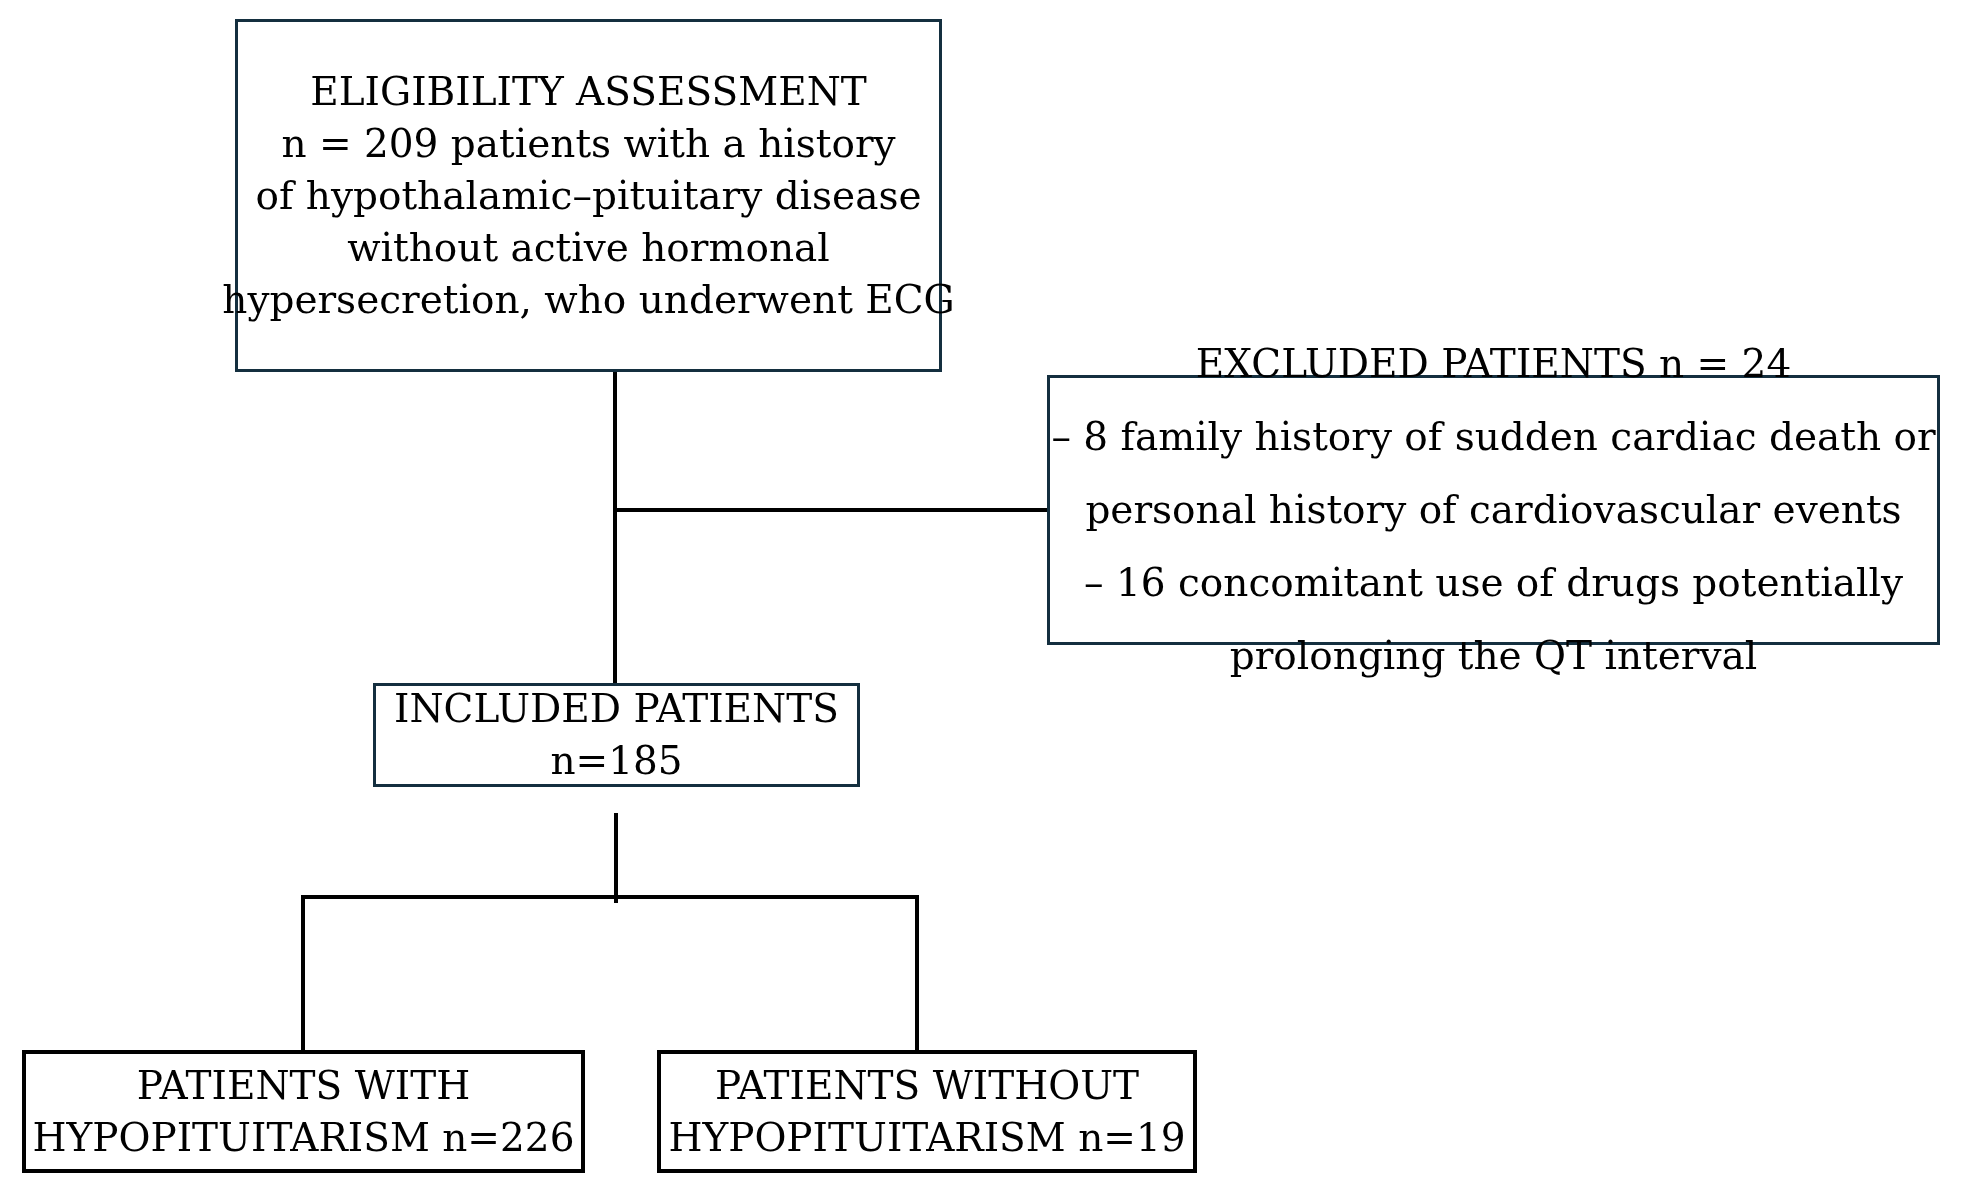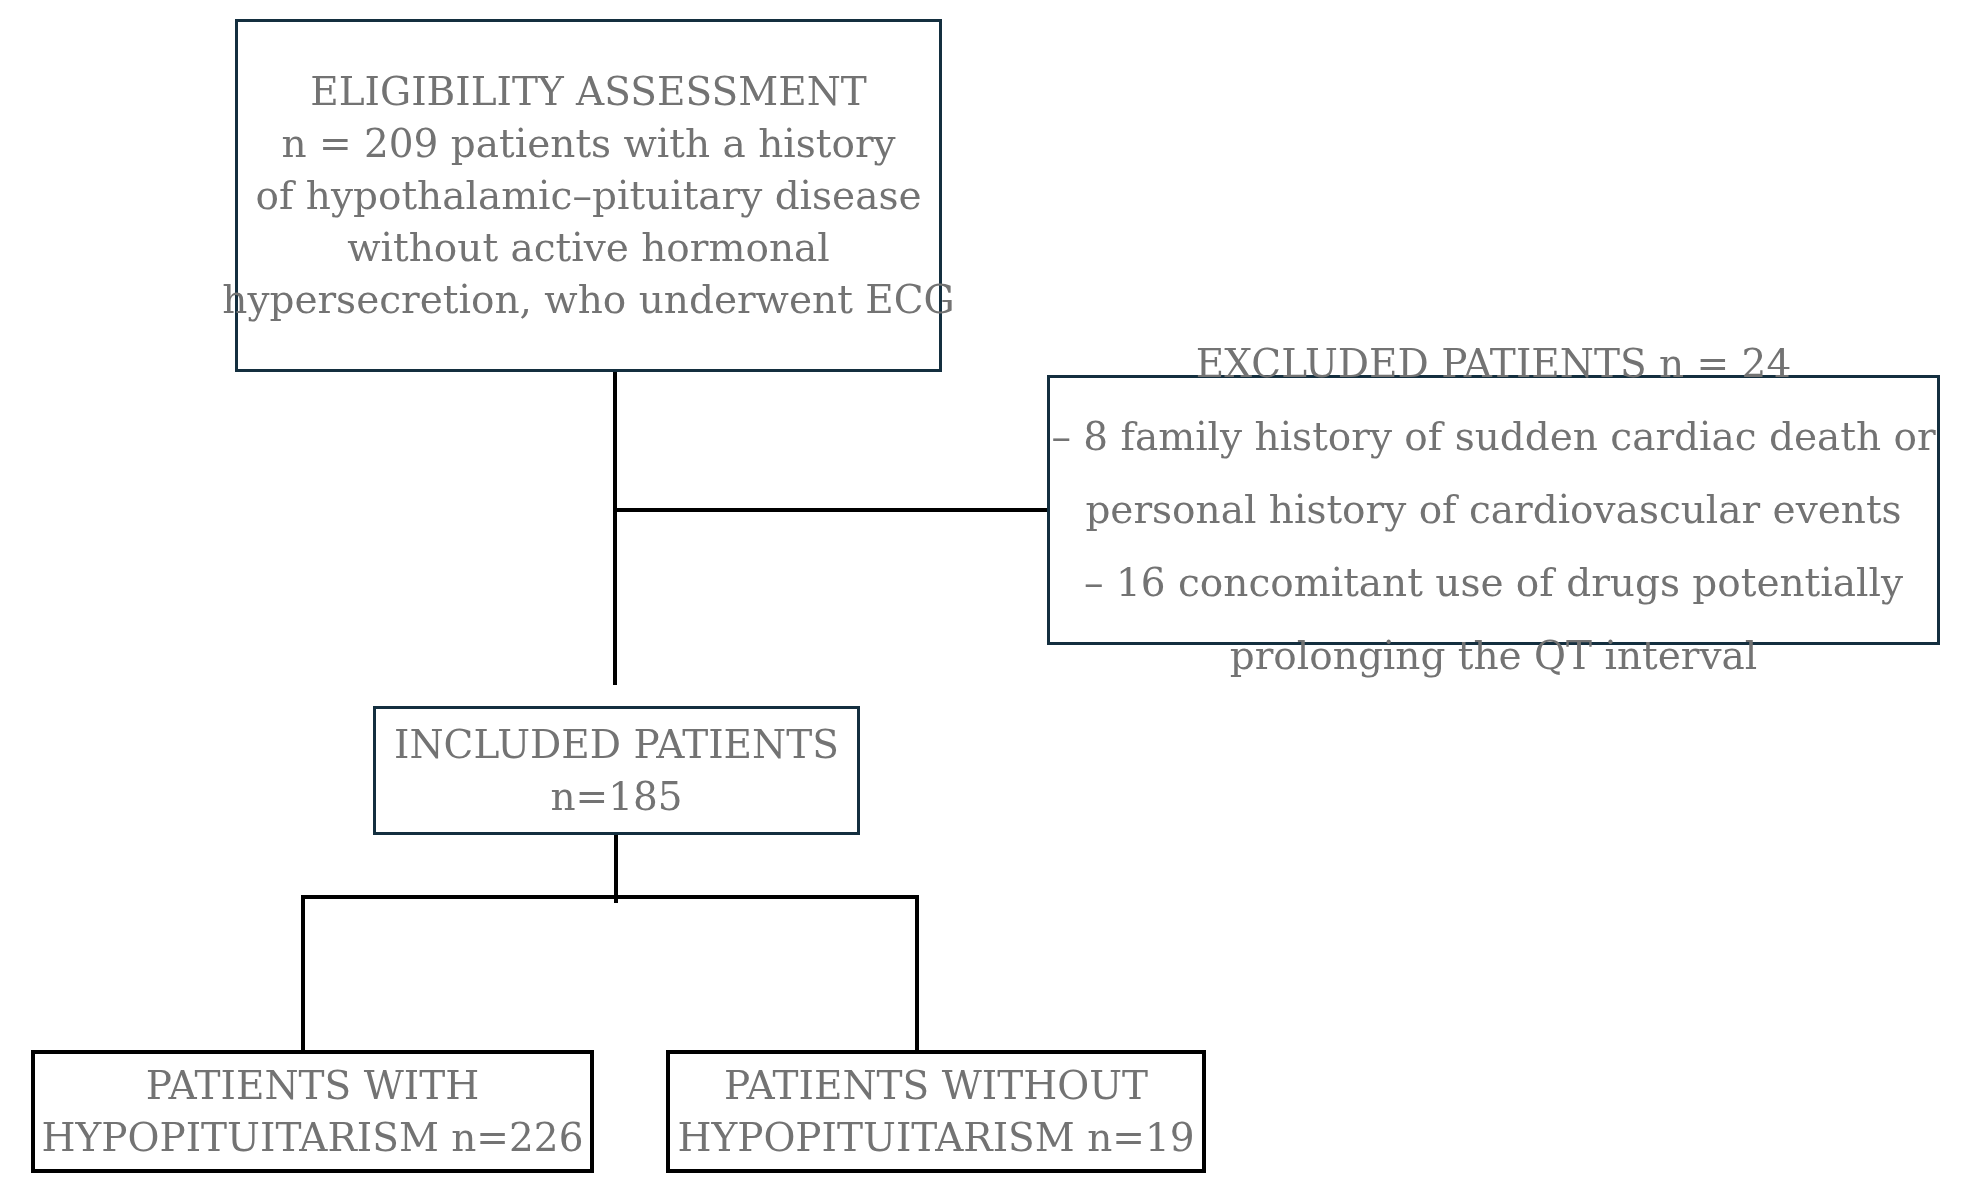--- a/index.html
+++ b/index.html
@@ -6,41 +6,40 @@
     margin: 0;
     padding: 0;
     background: #ffffff;
   }
   .canvas {
     position: relative;
     width: 1968px;
     height: 1197px;
     background: #ffffff;
     font-family: "DejaVu Serif", "Liberation Serif", serif;
-    color: #737373;
+    color: #000000;
     overflow: hidden;
   }
   .box {
     position: absolute;
     box-sizing: border-box;
     background: #ffffff;
     display: flex;
     flex-direction: column;
     justify-content: center;
     align-items: center;
     text-align: center;
     font-size: 39px;
     line-height: 52px;
   }
   .box.navy {
     border: 3px solid var(--box-border, #142f3f);
   }
   .box.black {
     border: 4px solid var(--connector, #000000);
-    margin-left: 9px;
   }
   .tline {
     white-space: nowrap;
   }
   .connector {
     position: absolute;
     background: var(--connector, #000000);
   }
 </style>
 </head>
@@ -64,21 +63,21 @@
   </div>
 
   <div class="box navy" style="left:1047px; top:375px; width:893px; height:270px;gap:21px;">
     <div class="tline">EXCLUDED PATIENTS n = 24</div>
     <div class="tline">– 8 family history of sudden cardiac death or</div>
     <div class="tline">personal history of cardiovascular events</div>
     <div class="tline">– 16 concomitant use of drugs potentially</div>
     <div class="tline">prolonging the QT interval</div>
   </div>
 
-  <div class="box navy" style="left:373px; top:706px; width:487px; height:129px;">
+  <div class="box navy" style="left:373px; top:683px; width:487px; height:104px;">
     <div class="tline">INCLUDED PATIENTS</div>
     <div class="tline">n=185</div>
   </div>
 
   <div class="box black" style="left:22px; top:1050px; width:563px; height:123px;">
     <div class="tline">PATIENTS WITH</div>
     <div class="tline">HYPOPITUITARISM n=226</div>
   </div>
 
   <div class="box black" style="left:657px; top:1050px; width:540px; height:123px;">

